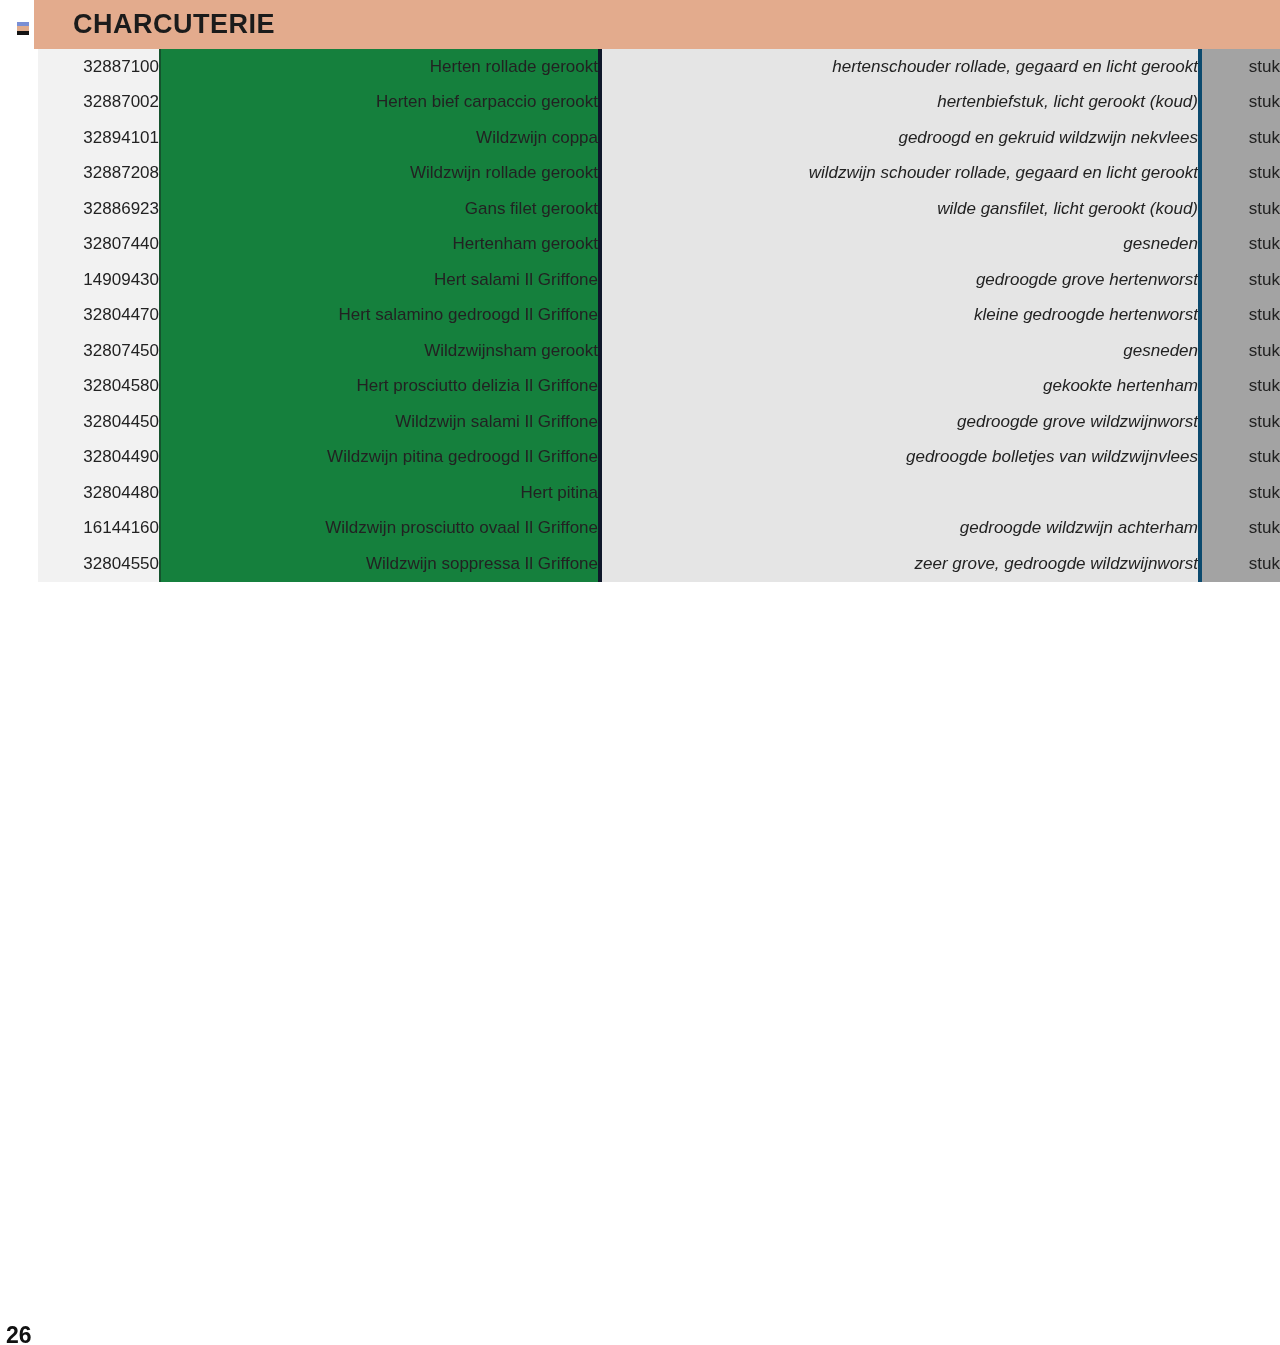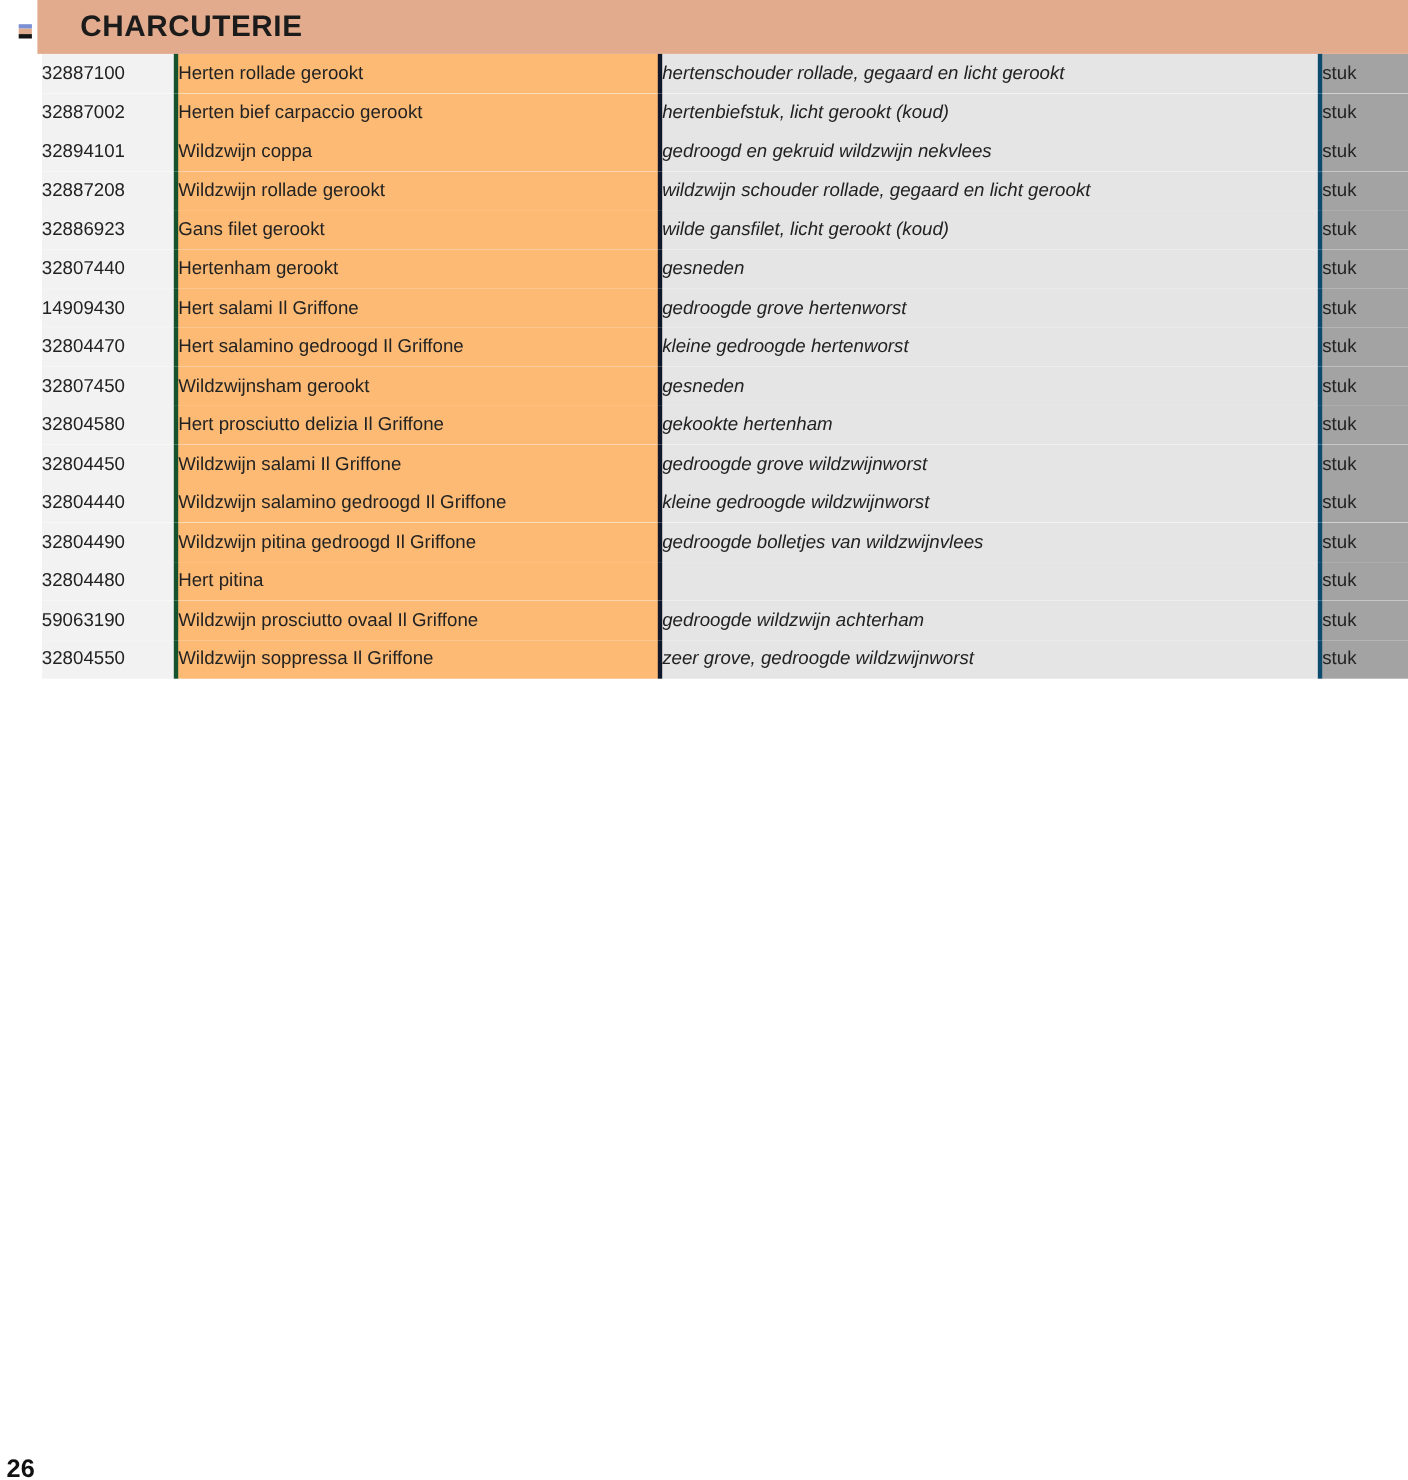--- a/index.html
+++ b/index.html
@@ -59,20 +59,21 @@
     color: #1b1b1b;
     font-family: "Liberation Sans", sans-serif;
   }
 
   
   .tbl-wrap {
     position: absolute;
     left: 38px;
     top: 49px;
     width: 1242px;
+    text-align: right;
   }
   table.items {
     width: 100%;
     border-collapse: collapse;
     table-layout: fixed;
   }
   table.items col.c-code { width: 122px; }
   table.items col.c-name { width: 440px; }
   table.items col.c-desc { width: 600px; }
   table.items col.c-unit { width: 80px; }
@@ -87,23 +88,23 @@
     white-space: nowrap;
     overflow: hidden;
   }
 
   td.code {
     background: #f2f2f2;
     padding-left: 21px;
     color: #1d1d1d;
   }
   td.name {
-    background: #fdba74;
+    background: #15803d;
     padding-left: 23px;
-    border-left: 4px solid #14532d;
+    border-left: 2px solid #14532d;
   }
   td.desc {
     background: #e5e5e5;
     padding-left: 18px;
     border-left: 4px solid #0f172a;
     font-style: italic;
   }
   td.unit {
     background: #a3a3a3;
     padding-left: 6px;
@@ -206,39 +207,33 @@
             <td class="desc">gekookte hertenham</td>
             <td class="unit">stuk</td>
           </tr>
           <tr>
             <td class="code">32804450</td>
             <td class="name">Wildzwijn salami Il Griffone</td>
             <td class="desc">gedroogde grove wildzwijnworst</td>
             <td class="unit">stuk</td>
           </tr>
           <tr>
-            <td class="code">32804440</td>
-            <td class="name">Wildzwijn salamino gedroogd Il Griffone</td>
-            <td class="desc">kleine gedroogde wildzwijnworst</td>
-            <td class="unit">stuk</td>
-          </tr>
-          <tr>
             <td class="code">32804490</td>
             <td class="name">Wildzwijn pitina gedroogd Il Griffone</td>
             <td class="desc">gedroogde bolletjes van wildzwijnvlees</td>
             <td class="unit">stuk</td>
           </tr>
           <tr>
             <td class="code">32804480</td>
             <td class="name">Hert pitina</td>
             <td class="desc"></td>
             <td class="unit">stuk</td>
           </tr>
           <tr>
-            <td class="code">59063190</td>
+            <td class="code">16144160</td>
             <td class="name">Wildzwijn prosciutto ovaal Il Griffone</td>
             <td class="desc">gedroogde wildzwijn achterham</td>
             <td class="unit">stuk</td>
           </tr>
           <tr>
             <td class="code">32804550</td>
             <td class="name">Wildzwijn soppressa Il Griffone</td>
             <td class="desc">zeer grove, gedroogde wildzwijnworst</td>
             <td class="unit">stuk</td>
           </tr>

